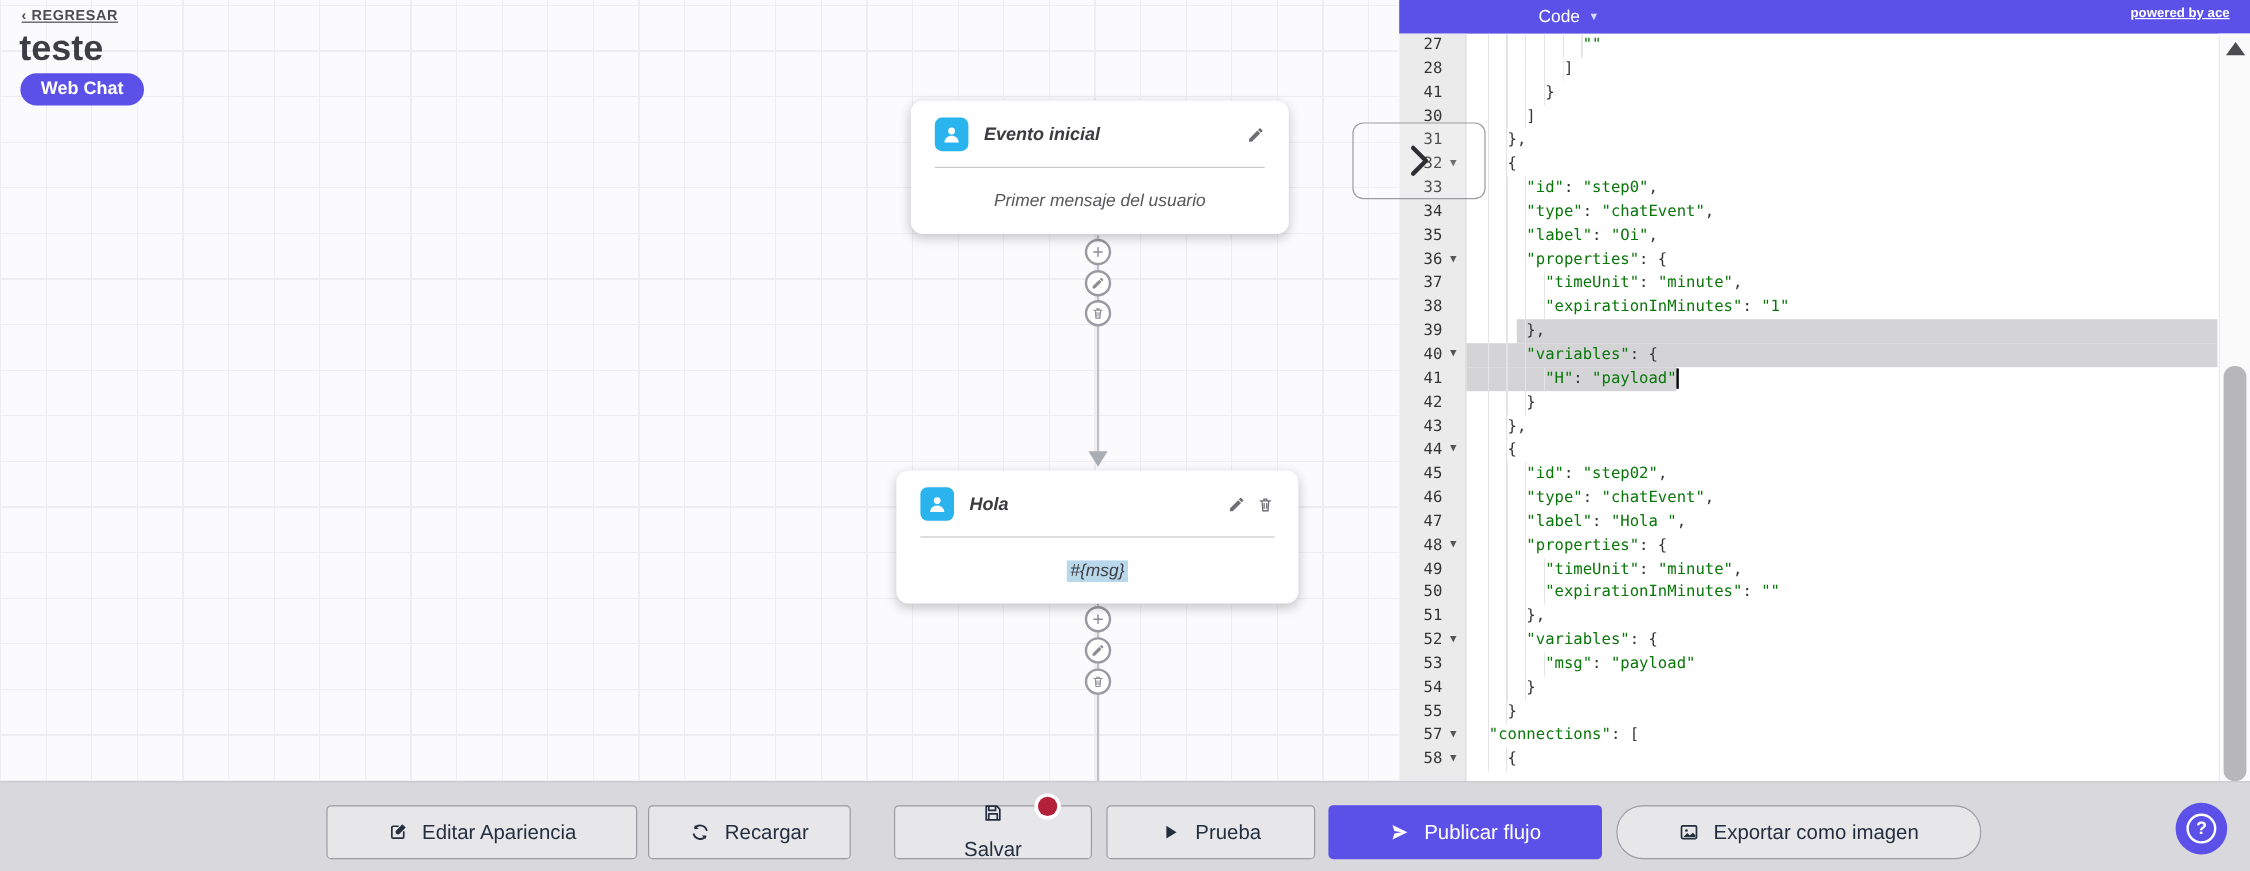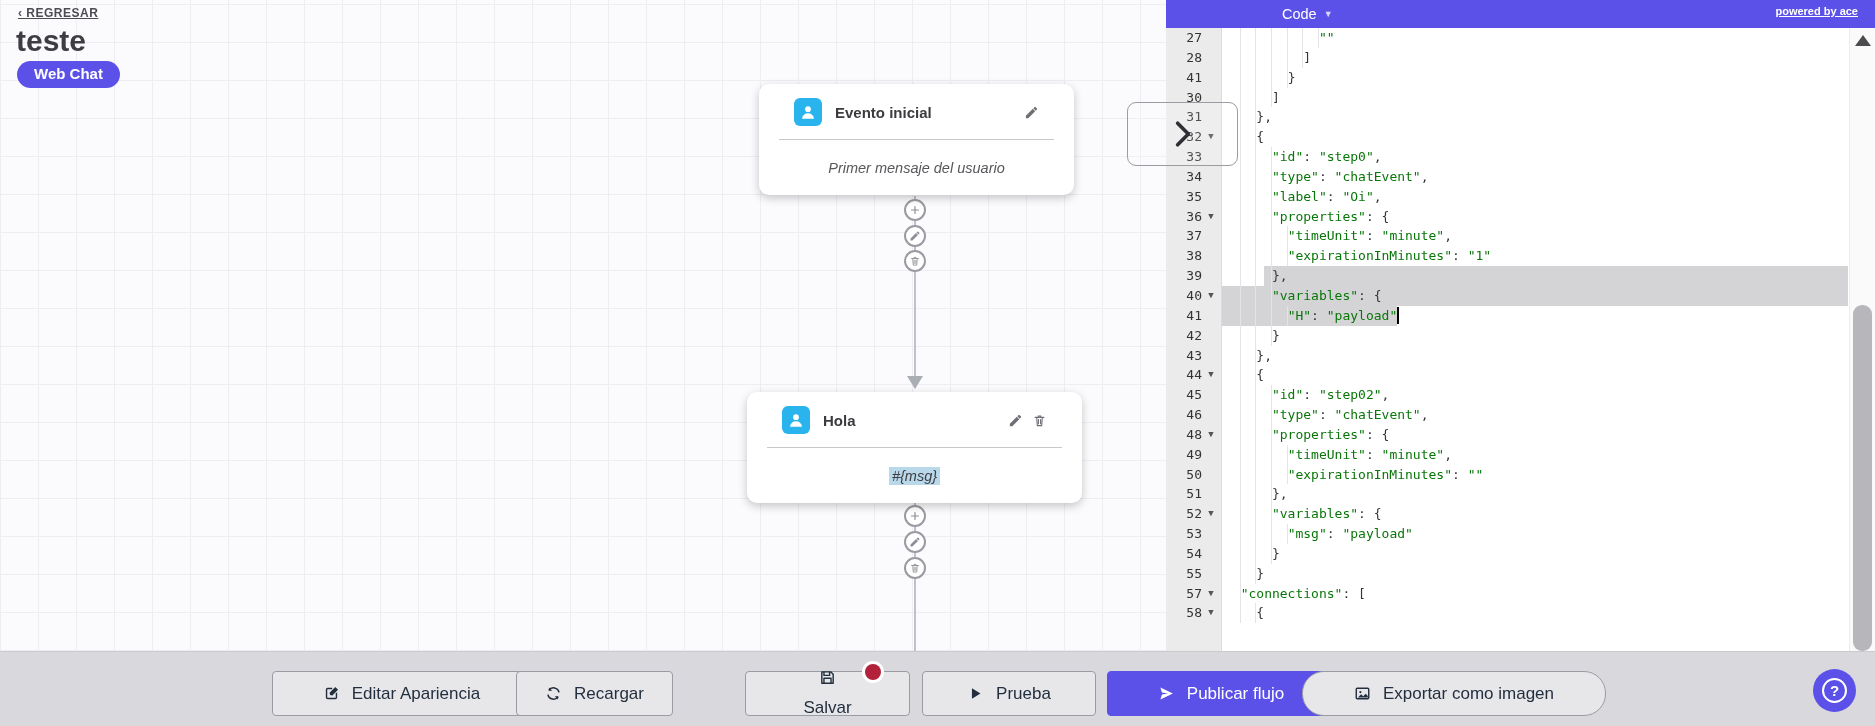--- a/index.html
+++ b/index.html
@@ -21,21 +21,21 @@
   
   .vline { position:absolute; width:2px; background:#bfc1c6; }
   .conn-circle { position:absolute; width:22px; height:22px; border-radius:50%; background:#fff;
     border:2px solid #9a9aa2; display:flex; align-items:center; justify-content:center; color:#8d8d95; cursor:pointer; }
   .conn-circle svg { width:12px; height:12px; }
   .arrow-down { position:absolute; width:0; height:0; border-left:8px solid transparent;
     border-right:8px solid transparent; border-top:13px solid #a9adb4; }
 
   
   .node { position:absolute; background:#fff; border-radius:10px; box-shadow:0 3px 10px rgba(0,0,0,.22); }
-  .node-header { position:relative; height:56px; display:flex; align-items:center; padding:0 35px; }
+  .node-header { position:relative; height:56px; display:flex; align-items:center; padding:0 20px;font-style:italic; }
   .node-header::after { content:""; position:absolute; left:20px; right:20px; bottom:0; border-bottom:1px solid #c9c9cd; }
   .node-icon { width:28px; height:28px; border-radius:6px; background:#29b4ee; display:flex; align-items:center;
     justify-content:center; flex:none; }
   .node-icon svg { width:20px; height:20px; fill:#fff; }
   .node-title { margin-left:13px; font-size:15px; font-weight:bold; color:#3b3b40; flex:1 1 auto; }
   .node-actions { display:flex; gap:9px; color:#6e6e74; }
   .node-actions svg { width:15px; height:15px; cursor:pointer; }
   .node-body { height:55px; display:flex; align-items:center; justify-content:center;
     font-style:italic; font-size:14.5px; color:#57575c; }
   .var-highlight { background:#b9d8ea; padding:1px 3px; color:#3c3c42; }
@@ -213,20 +213,21 @@
           <div class="code-row"><div class="gut"><span class="num">37</span><span class="fold"></span></div><span class="codetext"><span class="indent">        </span><span class="tk-s">"timeUnit"</span><span class="tk-p">: </span><span class="tk-s">"minute"</span><span class="tk-p">,</span></span></div>
           <div class="code-row"><div class="gut"><span class="num">38</span><span class="fold"></span></div><span class="codetext"><span class="indent">        </span><span class="tk-s">"expirationInMinutes"</span><span class="tk-p">: </span><span class="tk-s">"1"</span></span></div>
           <div class="code-row"><div class="gut"><span class="num">39</span><span class="fold"></span></div><span class="codetext"><span class="indent">      </span><span class="tk-p">},</span></span></div>
           <div class="code-row"><div class="gut"><span class="num">40</span><span class="fold">▼</span></div><span class="codetext"><span class="indent">      </span><span class="tk-s">"variables"</span><span class="tk-p">: {</span></span></div>
           <div class="code-row"><div class="gut"><span class="num">41</span><span class="fold"></span></div><span class="codetext"><span class="indent">        </span><span class="tk-s">"H"</span><span class="tk-p">: </span><span class="tk-s">"payload"</span></span></div>
           <div class="code-row"><div class="gut"><span class="num">42</span><span class="fold"></span></div><span class="codetext"><span class="indent">      </span><span class="tk-p">}</span></span></div>
           <div class="code-row"><div class="gut"><span class="num">43</span><span class="fold"></span></div><span class="codetext"><span class="indent">    </span><span class="tk-p">},</span></span></div>
           <div class="code-row"><div class="gut"><span class="num">44</span><span class="fold">▼</span></div><span class="codetext"><span class="indent">    </span><span class="tk-p">{</span></span></div>
           <div class="code-row"><div class="gut"><span class="num">45</span><span class="fold"></span></div><span class="codetext"><span class="indent">      </span><span class="tk-s">"id"</span><span class="tk-p">: </span><span class="tk-s">"step02"</span><span class="tk-p">,</span></span></div>
           <div class="code-row"><div class="gut"><span class="num">46</span><span class="fold"></span></div><span class="codetext"><span class="indent">      </span><span class="tk-s">"type"</span><span class="tk-p">: </span><span class="tk-s">"chatEvent"</span><span class="tk-p">,</span></span></div>
+          <div class="code-row"><div class="gut"><span class="num">47</span><span class="fold"></span></div><span class="codetext"><span class="indent">      </span><span class="tk-s">"label"</span><span class="tk-p">: </span><span class="tk-s">"Hola "</span><span class="tk-p">,</span></span></div>
           <div class="code-row"><div class="gut"><span class="num">48</span><span class="fold">▼</span></div><span class="codetext"><span class="indent">      </span><span class="tk-s">"properties"</span><span class="tk-p">: {</span></span></div>
           <div class="code-row"><div class="gut"><span class="num">49</span><span class="fold"></span></div><span class="codetext"><span class="indent">        </span><span class="tk-s">"timeUnit"</span><span class="tk-p">: </span><span class="tk-s">"minute"</span><span class="tk-p">,</span></span></div>
           <div class="code-row"><div class="gut"><span class="num">50</span><span class="fold"></span></div><span class="codetext"><span class="indent">        </span><span class="tk-s">"expirationInMinutes"</span><span class="tk-p">: </span><span class="tk-s">""</span></span></div>
           <div class="code-row"><div class="gut"><span class="num">51</span><span class="fold"></span></div><span class="codetext"><span class="indent">      </span><span class="tk-p">},</span></span></div>
           <div class="code-row"><div class="gut"><span class="num">52</span><span class="fold">▼</span></div><span class="codetext"><span class="indent">      </span><span class="tk-s">"variables"</span><span class="tk-p">: {</span></span></div>
           <div class="code-row"><div class="gut"><span class="num">53</span><span class="fold"></span></div><span class="codetext"><span class="indent">        </span><span class="tk-s">"msg"</span><span class="tk-p">: </span><span class="tk-s">"payload"</span></span></div>
           <div class="code-row"><div class="gut"><span class="num">54</span><span class="fold"></span></div><span class="codetext"><span class="indent">      </span><span class="tk-p">}</span></span></div>
           <div class="code-row"><div class="gut"><span class="num">55</span><span class="fold"></span></div><span class="codetext"><span class="indent">    </span><span class="tk-p">}</span></span></div>
           <div class="code-row"><div class="gut"><span class="num">57</span><span class="fold">▼</span></div><span class="codetext"><span class="indent">  </span><span class="tk-s">"connections"</span><span class="tk-p">: [</span></span></div>
           <div class="code-row"><div class="gut"><span class="num">58</span><span class="fold">▼</span></div><span class="codetext"><span class="indent">    </span><span class="tk-p">{</span></span></div>
@@ -247,21 +248,21 @@
   </div>
 
   <div class="bottom-bar">
     <button class="tb-btn" style="left:236px; width:259px;">
       <svg viewBox="0 0 24 24">
           <path d="M4 6.5A2.5 2.5 0 0 1 6.5 4H13v2H6.5a.5.5 0 0 0-.5.5v11a.5.5 0 0 0 .5.5h11a.5.5 0 0 0 .5-.5V11h2v6.5a2.5 2.5 0 0 1-2.5 2.5h-11A2.5 2.5 0 0 1 4 17.5v-11z" fill="#232f3e"></path>
           <path d="M10 14l-.7-3.2 8.1-8.1 3.9 3.9-8.1 8.1L10 14z" fill="#232f3e"></path>
         </svg>
       <span>Editar Apariencia</span>
     </button>
-    <button class="tb-btn" style="left:480px; width:157px;">
+    <button class="tb-btn" style="left:504px; width:169px;">
       <svg viewBox="0 0 24 24">
           <path d="M19.8 10.5A8 8 0 0 0 5.3 7.6" stroke="#232f3e" stroke-width="2.2" fill="none"></path>
           <path d="M5.6 3.6v4.6h4.6z" fill="#232f3e"></path>
           <path d="M4.2 13.5a8 8 0 0 0 14.5 2.9" stroke="#232f3e" stroke-width="2.2" fill="none"></path>
           <path d="M18.4 20.4v-4.6h-4.6z" fill="#232f3e"></path>
         </svg>
       <span>Recargar</span>
     </button>
     <button class="tb-btn" style="left:709px; width:165px;flex-direction:column;">
       <svg viewBox="0 0 24 24">
@@ -274,21 +275,21 @@
           <path d="M7 4.5l12 7.5-12 7.5z" fill="#232f3e"></path>
         </svg>
       <span>Prueba</span>
     </button>
     <button class="tb-btn primary" style="left:1071px; width:228px;">
       <svg viewBox="0 0 24 24">
           <path d="M3.4 20.6L21 12 3.4 3.4l2.2 7.1L14 12l-8.4 1.5z" fill="#ffffff"></path>
         </svg>
       <span>Publicar flujo</span>
     </button>
-    <button class="tb-btn" style="left:1266px; width:304px;border-radius:22px;">
+    <button class="tb-btn" style="left:1311px; width:304px;border-radius:22px;">
       <svg viewBox="0 0 24 24">
           <rect x="3.2" y="4.5" width="17.6" height="15" rx="1.5" stroke="#232f3e" stroke-width="2" fill="none"></rect>
           <circle cx="9" cy="10" r="1.6" fill="#232f3e"></circle>
           <path d="M5.5 17.5l4.5-4.5 3 3 3.5-3.5 3 3v2z" fill="#232f3e"></path>
         </svg>
       <span>Exportar como imagen</span>
     </button>
   </div>
   <div class="save-dot"></div>
 

